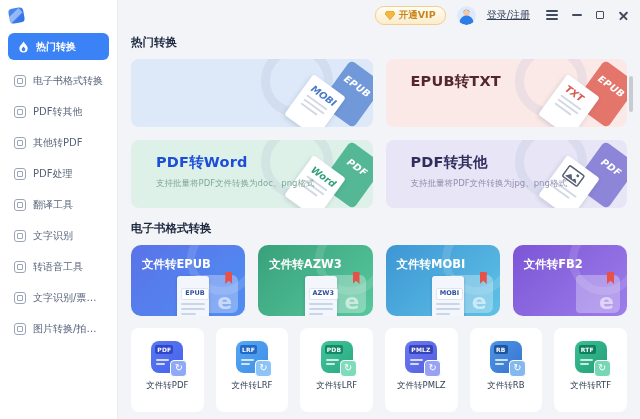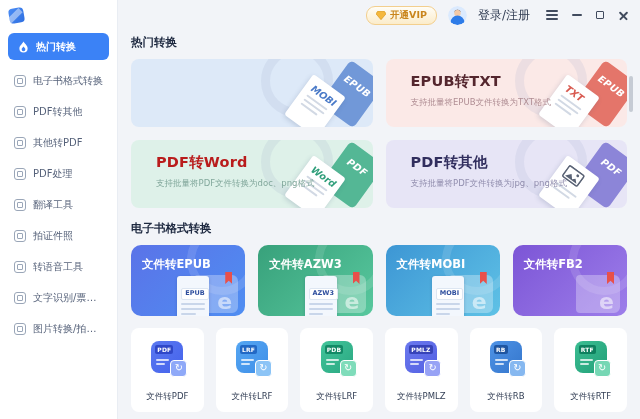--- a/index.html
+++ b/index.html
@@ -29,21 +29,21 @@
   .nav-ico::after{content:"";position:absolute;left:2px;top:2px;width:4px;height:4px;
     border:1.2px solid #9aa6b8;border-radius:1px;}
   .nav-item .lbl{white-space:nowrap;overflow:hidden;text-overflow:ellipsis;}
   
   .titlebar{position:absolute;left:118px;top:0;right:0;height:30px;display:flex;
     align-items:center;justify-content:flex-end;gap:11px;padding-right:11px;z-index:4;}
   .vip{height:17px;border-radius:9px;background:linear-gradient(180deg,#fffdf6,#fbeccb);
     border:1px solid #f3cf8e;display:flex;align-items:center;gap:4px;padding:0 9px;
     font-size:9.5px;font-weight:bold;color:#c9851c;cursor:pointer;}
   .avatar{width:19px;height:19px;border-radius:50%;overflow:hidden;cursor:pointer;flex:none;}
-  .login{font-size:12px;color:#333f55;cursor:pointer;}
+  .login{font-size:10px;color:#333f55;cursor:pointer;text-decoration:underline;}
   .win-controls{display:flex;align-items:center;gap:14px;margin-left:5px;}
   .wc{cursor:pointer;display:flex;align-items:center;justify-content:center;}
   .ic-menu{width:12px;display:flex;flex-direction:column;gap:2.5px;}
   .ic-menu i{height:1.5px;background:#414b5e;display:block;border-radius:1px;}
   .ic-min{width:10px;height:1.5px;background:#414b5e;border-radius:1px;}
   .ic-max{width:8px;height:8px;border:1.5px solid #414b5e;border-radius:1px;box-sizing:border-box;}
   .ic-close{position:relative;width:11px;height:11px;}
   .ic-close::before,.ic-close::after{content:"";position:absolute;left:0;top:5px;width:11px;
     height:1.5px;background:#414b5e;border-radius:1px;}
   .ic-close::before{transform:rotate(45deg);}
@@ -94,21 +94,21 @@
   .ficon{width:32px;height:32px;border-radius:8px;margin-top:13px;position:relative;}
   .ficon .chip{position:absolute;left:4px;top:4px;font-size:6px;font-weight:800;color:#fff;
     border-radius:2px;padding:1px 2px;line-height:1.2;letter-spacing:.2px;}
   .ficon .l1,.ficon .l2{position:absolute;left:5px;height:2px;border-radius:1px;
     background:rgba(255,255,255,.75);}
   .ficon .l1{top:18px;width:13px;}
   .ficon .l2{top:22px;width:9px;}
   .badge{position:absolute;right:-4px;bottom:-4px;width:15px;height:15px;border-radius:4px;
     border:1.5px solid #fff;color:#fff;font-size:10px;line-height:14px;text-align:center;
     box-sizing:content-box;}
-  .small-label{margin-top:18px;font-size:8.5px;color:#333f55;}
+  .small-label{margin-top:7px;font-size:8.5px;color:#333f55;}
   
   .scroll-thumb{position:absolute;right:7px;top:76px;width:4px;height:36px;border-radius:2px;
     background:#c6cbd4;cursor:pointer;z-index:6;}
 </style>
 </head>
 <body>
 
 <div class="sidebar">
   <div class="logo-row">
     <span class="logo"></span>
@@ -136,21 +136,21 @@
     <div class="nav-item">
       <span class="nav-ico"></span>
       <span class="lbl">PDF处理</span>
     </div>
     <div class="nav-item">
       <span class="nav-ico"></span>
       <span class="lbl">翻译工具</span>
     </div>
     <div class="nav-item">
       <span class="nav-ico"></span>
-      <span class="lbl">拍证件照</span>
+      <span class="lbl">文字识别</span>
     </div>
     <div class="nav-item">
       <span class="nav-ico"></span>
       <span class="lbl">转语音工具</span>
     </div>
     <div class="nav-item">
       <span class="nav-ico"></span>
       <span class="lbl">文字识别/票证识别</span>
     </div>
     <div class="nav-item">
@@ -220,35 +220,34 @@
       <div class="doc-back" style="background: rgb(228, 117, 106);">
         <span>EPUB</span>
       </div>
       <div class="doc-front">
         <span class="fl" style="color: rgb(216, 90, 80);">TXT</span>
         <div class="ln"></div>
           <div class="ln"></div>
           <div class="ln s"></div>
       </div>
       <div class="hot-title" style="color: rgb(84, 38, 46);">EPUB转TXT</div>
-      <div class="hot-sub" style="color: rgb(176, 142, 148);">支持批量将EPUB文件转换为TXT格式</div>
     </div>
 
     <div class="hot-card" style="background: rgb(222, 241, 233);">
       <span class="ring"></span>
       <div class="doc-back" style="background: rgb(84, 183, 149);">
         <span>PDF</span>
       </div>
       <div class="doc-front">
         <span class="fl" style="color: rgb(47, 158, 122);">Word</span>
         <div class="ln"></div>
           <div class="ln"></div>
           <div class="ln s"></div>
       </div>
-      <div class="hot-title" style="color: #b91c1c;">PDF转Word</div>
+      <div class="hot-title" style="color: #1d4ed8;">PDF转Word</div>
       <div class="hot-sub" style="color: rgb(130, 168, 156);">支持批量将PDF文件转换为doc、png格式</div>
     </div>
 
     <div class="hot-card" style="background: rgb(231, 229, 246);">
       <span class="ring"></span>
       <div class="doc-back" style="background: rgb(140, 133, 216);">
         <span>PDF</span>
       </div>
       <div class="doc-front">
         <svg width="20" height="15" viewBox="0 0 20 15">

